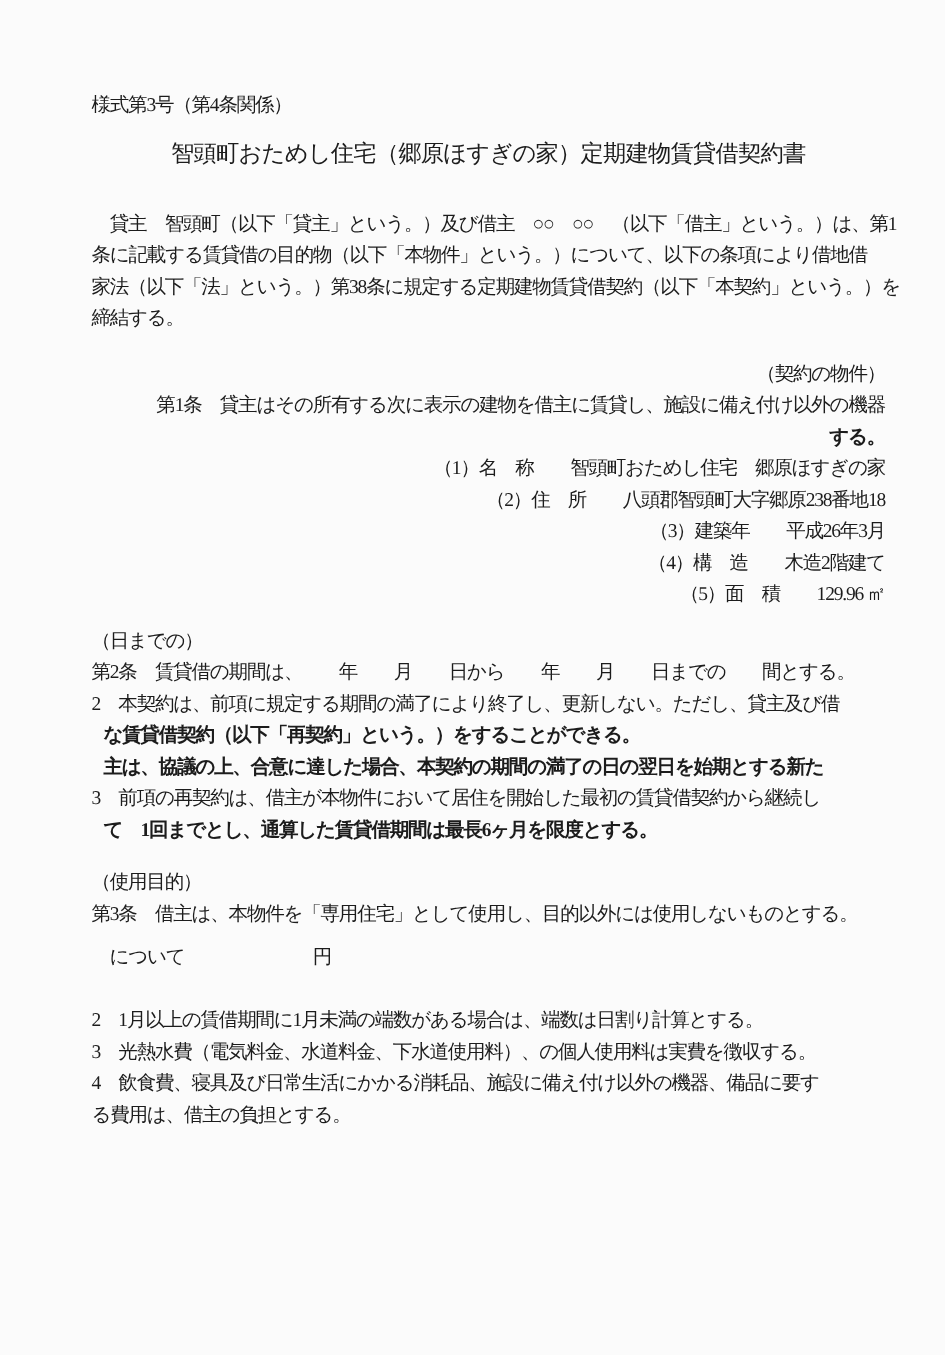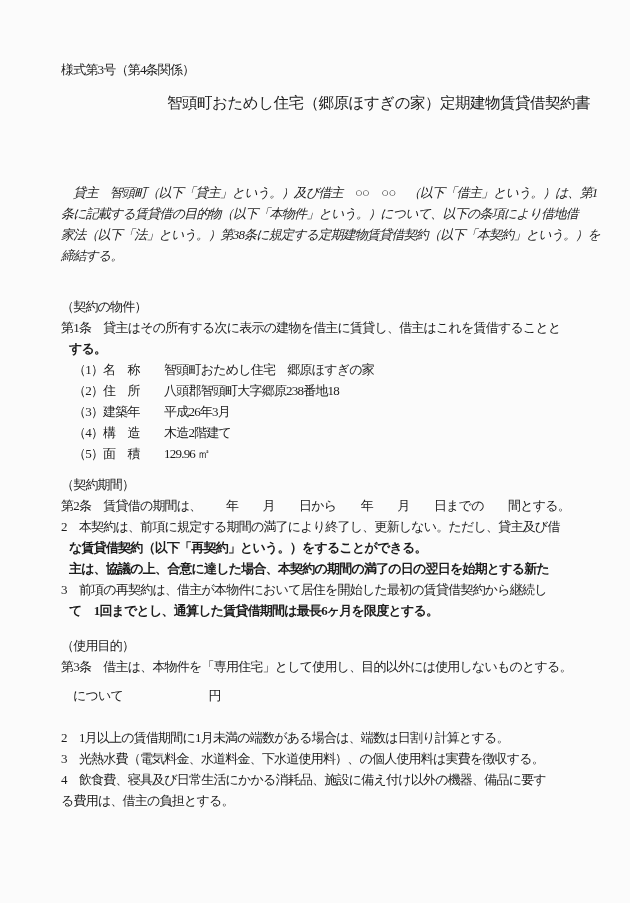--- a/index.html
+++ b/index.html
@@ -11,29 +11,29 @@
     background:#fbfbfb;
     padding:59px 40px 20px 61px;
     font-family:"Liberation Serif","DejaVu Serif",serif;
     font-size:13px;line-height:21px;
     letter-spacing:-0.8px;
     color:#1c1c1c;
     overflow:hidden;
   }
   .form-number{white-space:pre;}
   .doc-title{
-    text-align:right;
+    text-align:center;
     font-size:15.5px;line-height:23px;
     letter-spacing:-0.5px;
     margin-top:11px;
     white-space:pre;
   }
-  .preamble{margin-top:68px;font-style:italic;}
+  .preamble{margin-top:24px;}
   .doc-line,.section-heading{white-space:pre;}
-  .section.sec0{margin-top:30px;}
+  .section.sec0{margin-top:16px;text-align:right;}
   .section.sec1{margin-top:10px;}
   .section.sec2{margin-top:14px;}
   .section.sec3{margin-top:8px;}
   .ind1{padding-left:8px;font-weight:bold;}
   .ind2{padding-left:12px;}
   .blank-line{height:21px;}
 </style>
 </head>
 <body>
 
@@ -42,30 +42,30 @@
   <div class="doc-title">智頭町おためし住宅（郷原ほすぎの家）定期建物賃貸借契約書</div>
   <div class="preamble">
       <div class="doc-line ind0">　貸主　智頭町（以下「貸主」という。）及び借主　○○　○○　（以下「借主」という。）は、第1</div>
       <div class="doc-line ind0">条に記載する賃貸借の目的物（以下「本物件」という。）について、以下の条項により借地借</div>
       <div class="doc-line ind0">家法（以下「法」という。）第38条に規定する定期建物賃貸借契約（以下「本契約」という。）を</div>
       <div class="doc-line ind0">締結する。</div>
     </div>
   <div class="sections">
       <section class="section sec0">
         <div class="section-heading">（契約の物件）</div>
-        <div class="doc-line ind0">第1条　貸主はその所有する次に表示の建物を借主に賃貸し、借主はこれを賃借することと</div>
+        <div class="doc-line ind0">第1条　貸主はその所有する次に表示の建物を借主に賃貸し、施設に備え付け以外の機器</div>
         <div class="doc-line ind1">する。</div>
         <div class="doc-line ind2">（1）名　称　　智頭町おためし住宅　郷原ほすぎの家</div>
         <div class="doc-line ind2">（2）住　所　　八頭郡智頭町大字郷原238番地18</div>
         <div class="doc-line ind2">（3）建築年　　平成26年3月</div>
         <div class="doc-line ind2">（4）構　造　　木造2階建て</div>
         <div class="doc-line ind2">（5）面　積　　129.96 ㎡</div>
       </section>
       <section class="section sec1">
-        <div class="section-heading">（契約期間）</div>
+        <div class="section-heading">（日までの）</div>
         <div class="doc-line ind0">第2条　賃貸借の期間は、　　年　　月　　日から　　年　　月　　日までの　　間とする。</div>
         <div class="doc-line ind0">2　本契約は、前項に規定する期間の満了により終了し、更新しない。ただし、貸主及び借</div>
         <div class="doc-line ind1">な賃貸借契約（以下「再契約」という。）をすることができる。</div>
         <div class="doc-line ind1">主は、協議の上、合意に達した場合、本契約の期間の満了の日の翌日を始期とする新た</div>
         <div class="doc-line ind0">3　前項の再契約は、借主が本物件において居住を開始した最初の賃貸借契約から継続し</div>
         <div class="doc-line ind1">て　1回までとし、通算した賃貸借期間は最長6ヶ月を限度とする。</div>
       </section>
       <section class="section sec2">
         <div class="section-heading">（使用目的）</div>
         <div class="doc-line ind0">第3条　借主は、本物件を「専用住宅」として使用し、目的以外には使用しないものとする。</div>

